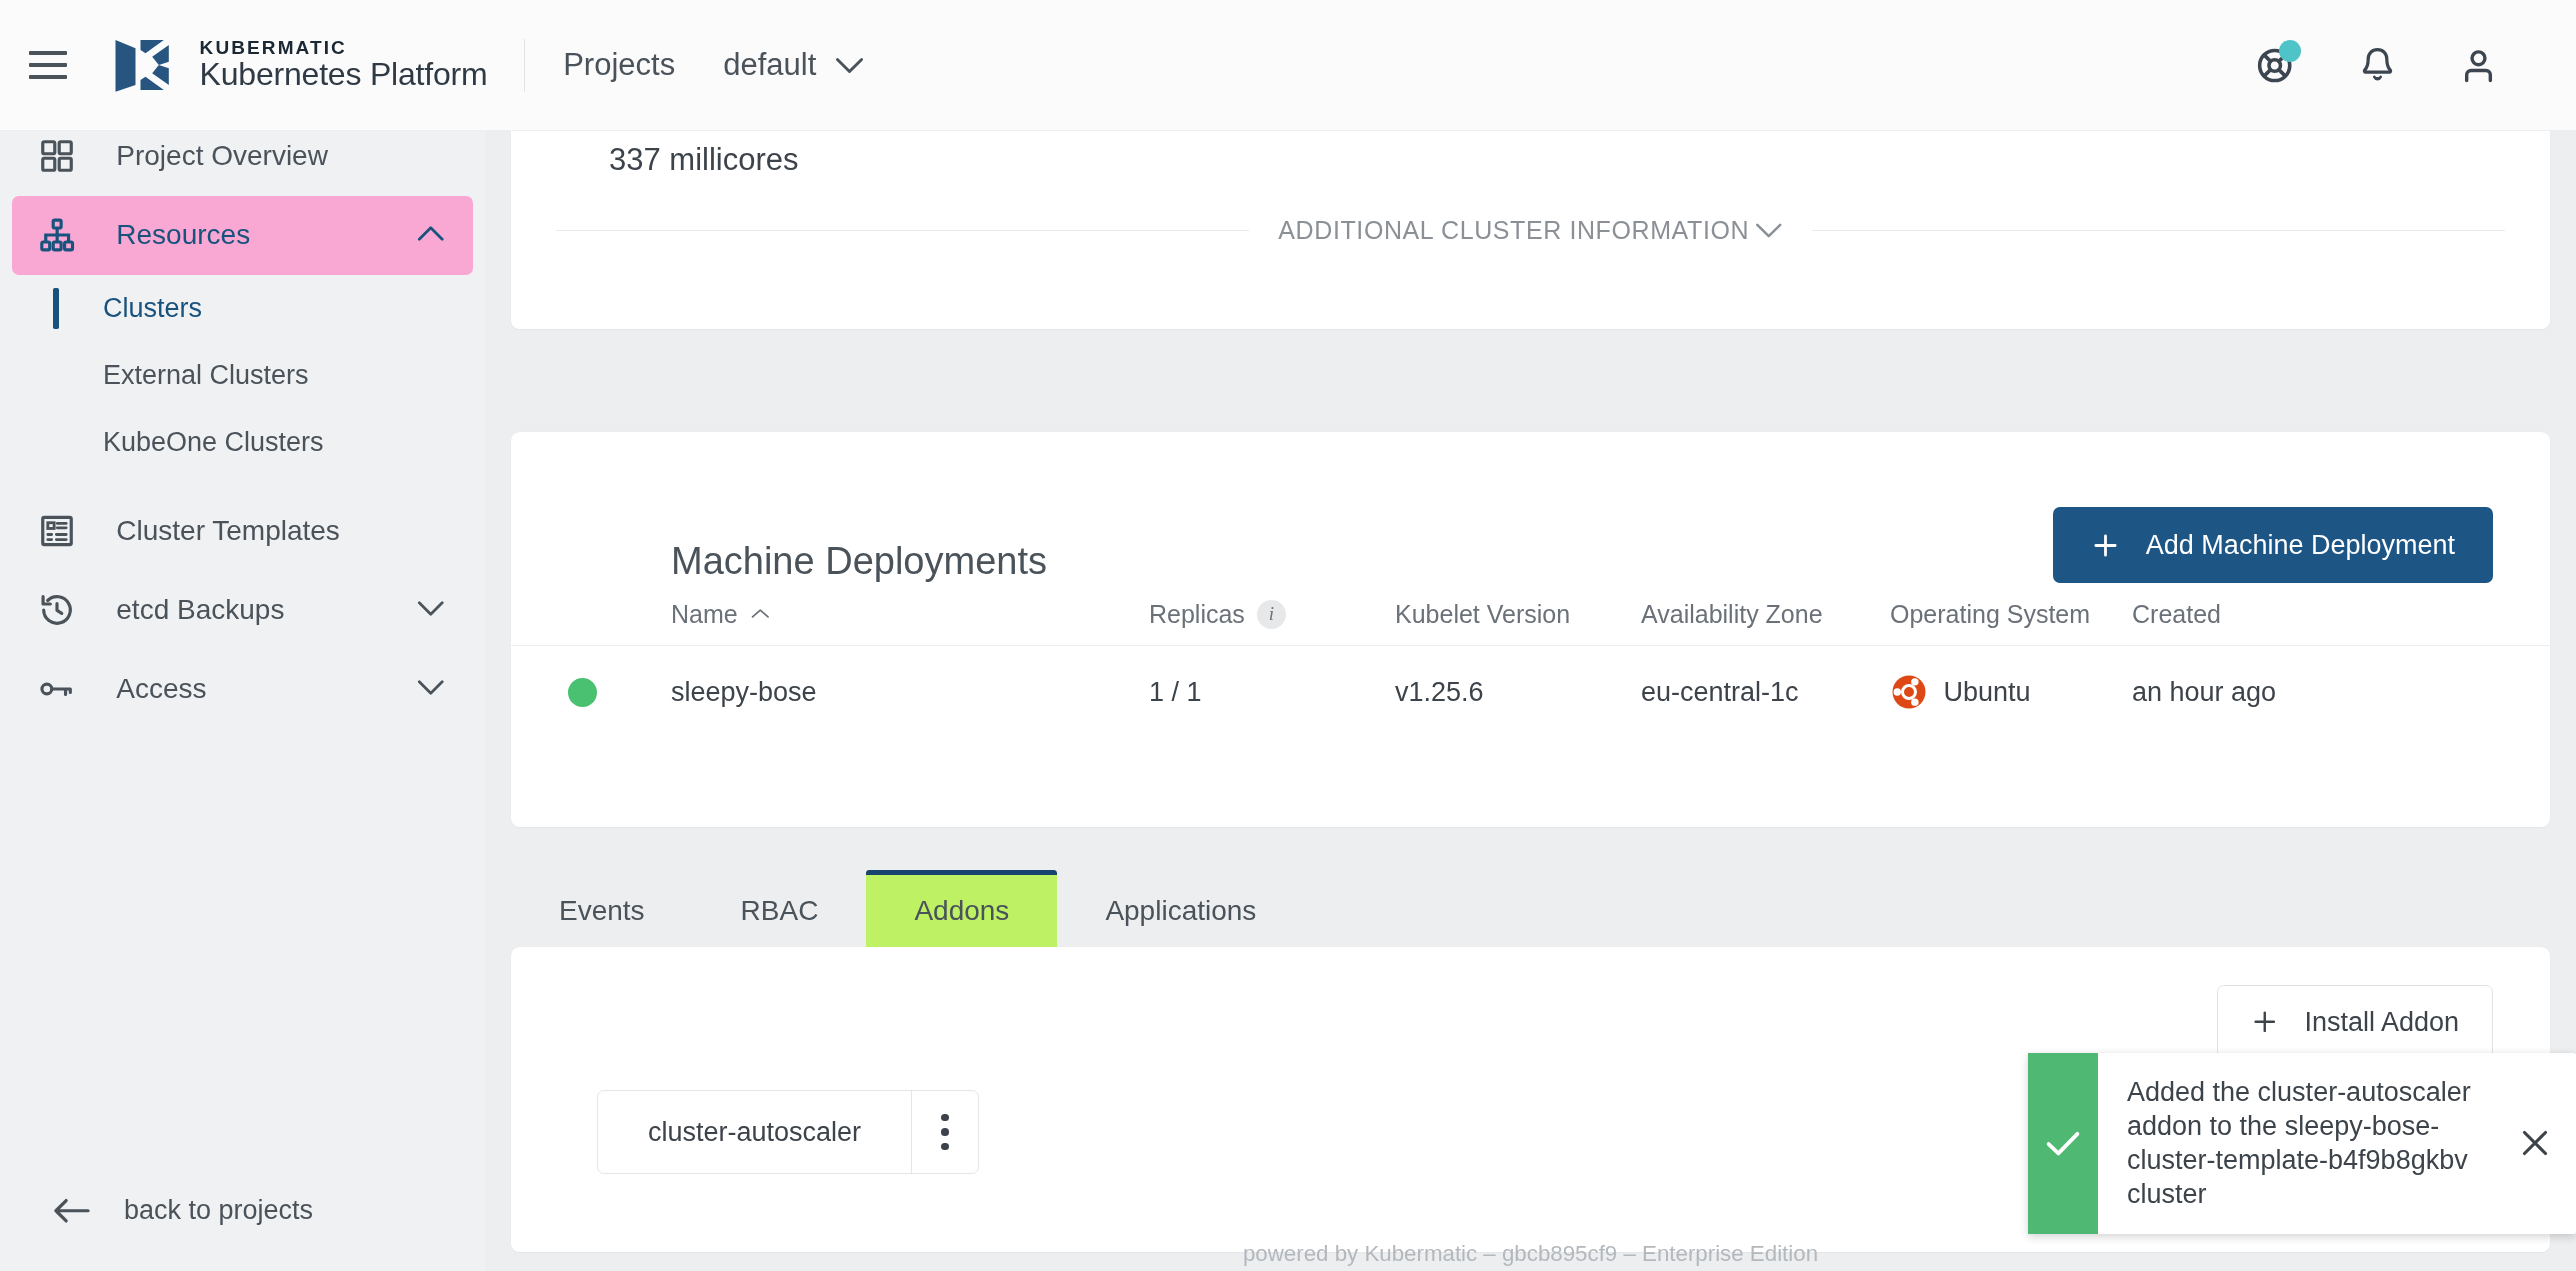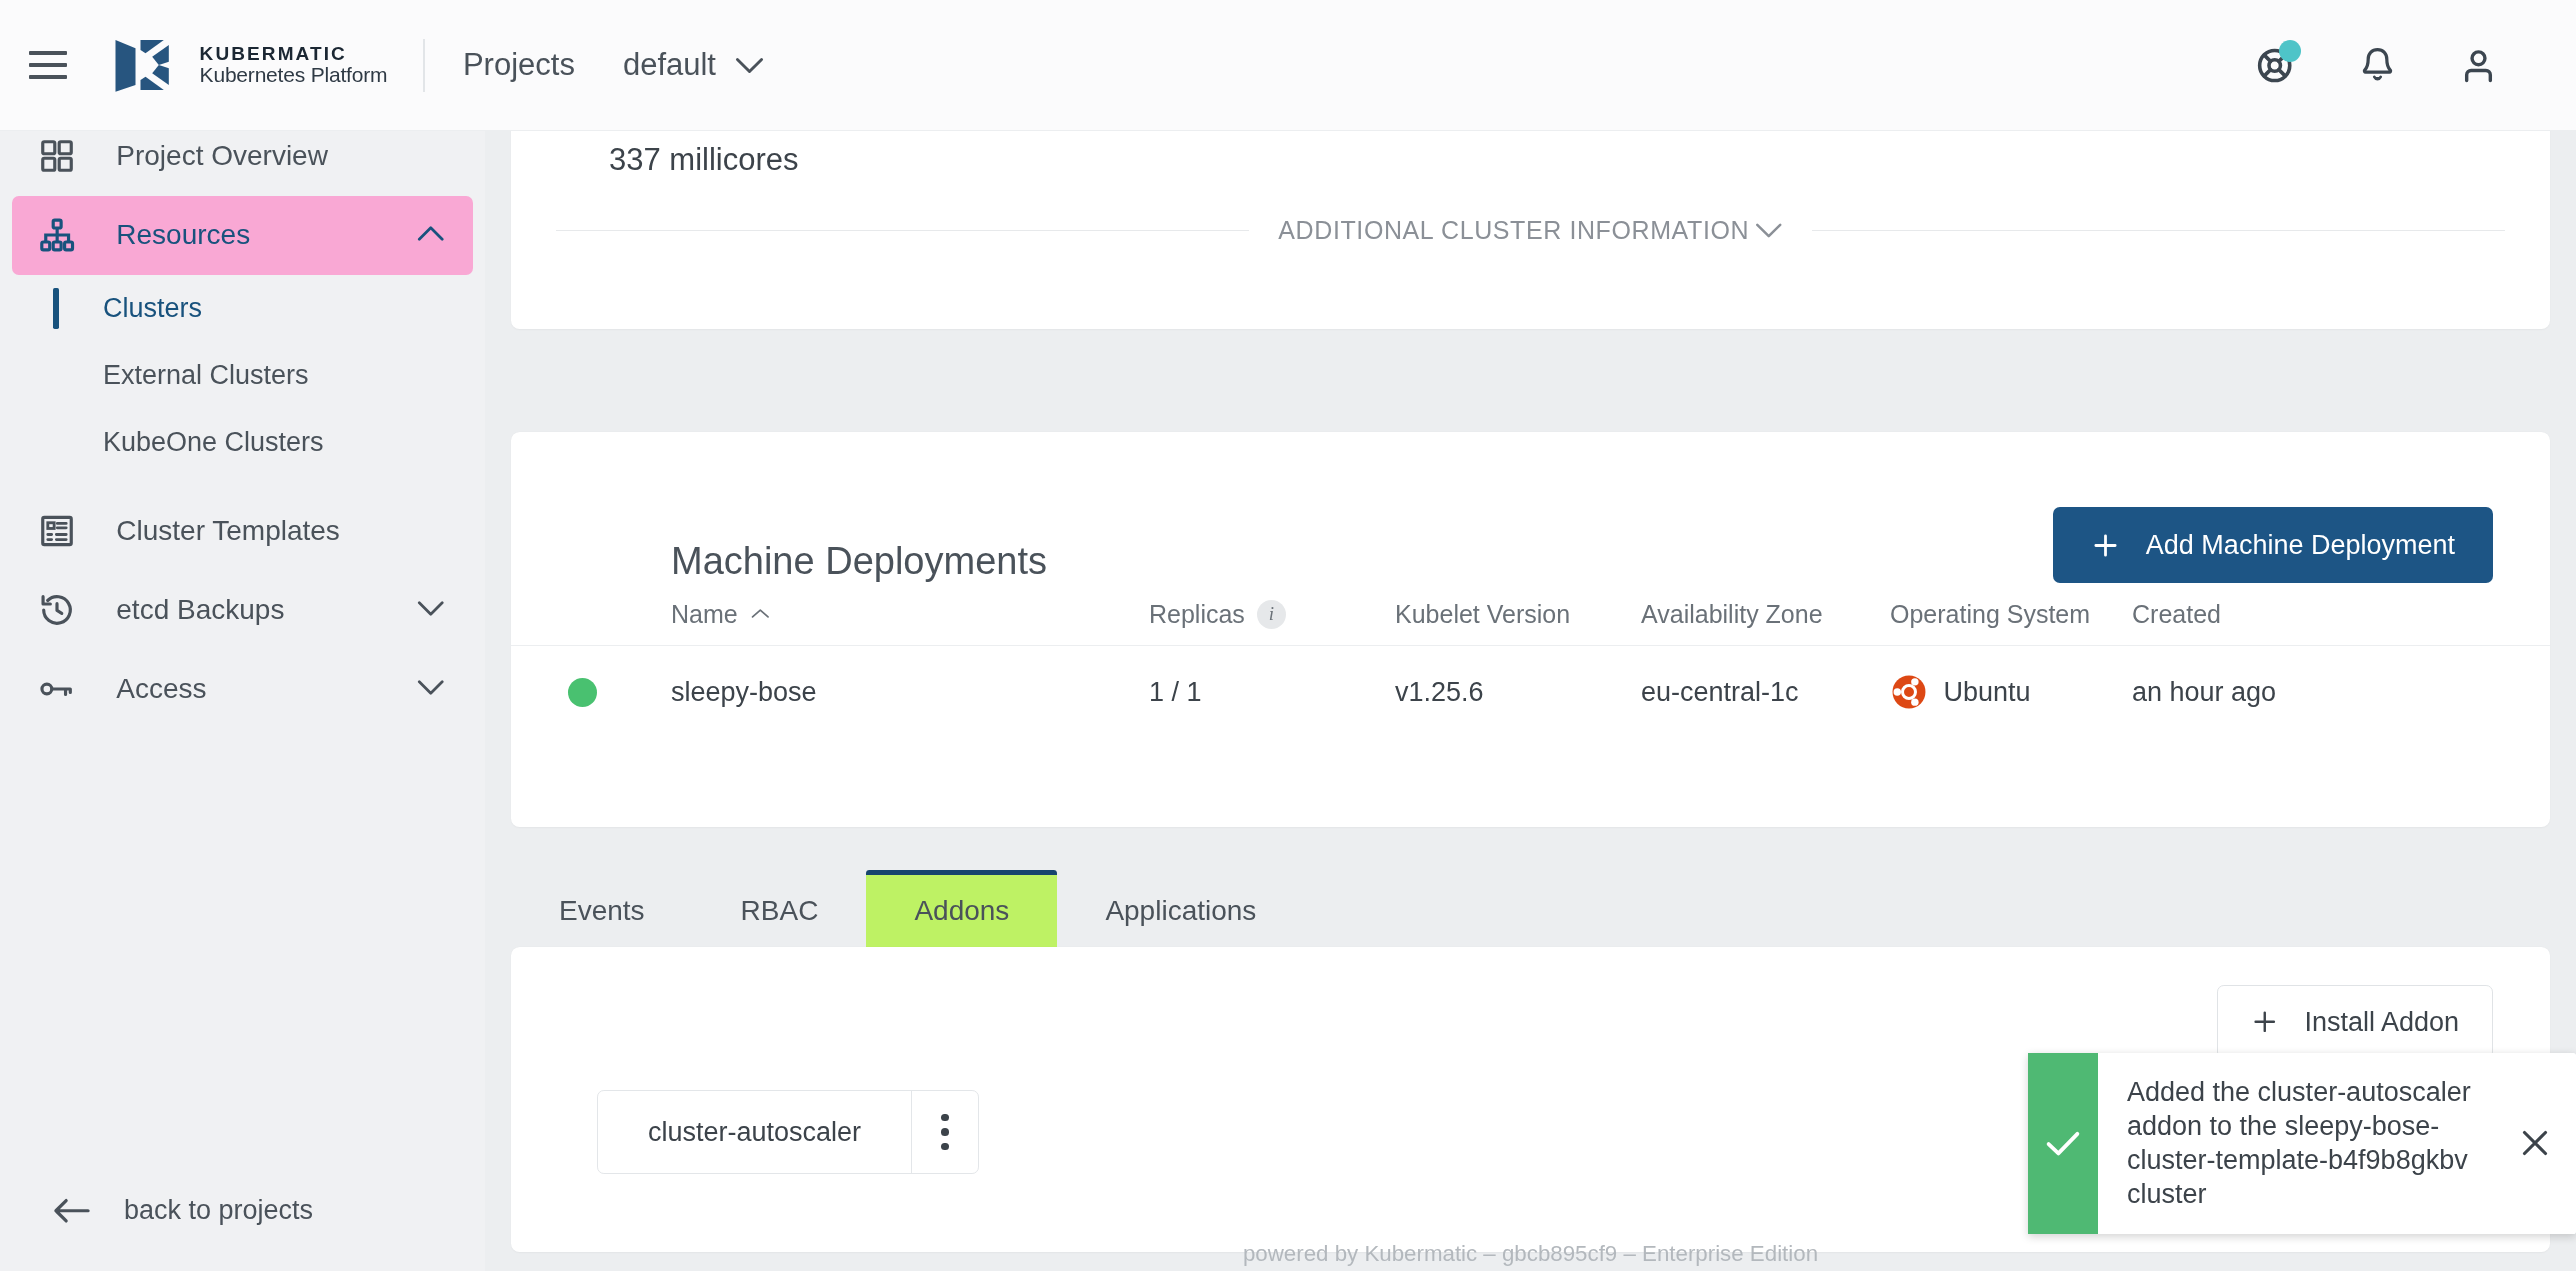--- a/index.html
+++ b/index.html
@@ -20,21 +20,21 @@
     z-index: 30;
   }
   .hamburger { margin-left: 29px; width: 40px; height: 40px; display:flex; flex-direction:column; justify-content:center; gap:7.7px; cursor:pointer;}
   .hamburger span { display:block; width:38px; height:4.3px; background:#4a525a; border-radius:0.9px;}
   .brand { display:flex; align-items:center; margin-left: 43px; }
   .brand-logo { width: 67px; height: 60px; }
   .brand-text { margin-left: 20.6px; line-height: 1.04; }
   .brand-kubermatic {
     font-size: 19px; font-weight: bold; letter-spacing: 2.1px; color: #1b2733;
   }
-  .brand-platform { font-size: 21px; color: #2f3a45; font-weight: 400; letter-spacing: -0.2px; }
+  .brand-platform { font-size: 32px; color: #2f3a45; font-weight: 400; letter-spacing: -0.2px; }
   .topbar-divider { width: 1.7px; height: 53px; background: #e2e5e8; margin-left: 36px; }
   .projects-label { margin-left: 38px; font-size: 31px; color: #4a525a; }
   .project-select { margin-left: 48px; display:flex; align-items:center; cursor:pointer; }
   .project-name { font-size: 31px; color: #4a525a; }
   .chev { margin-left: 19px; }
   .topbar-right { margin-left: auto; display:flex; align-items:center; gap: 58px; margin-right: 76px; }
   .ticon { position: relative; width: 43px; height: 43px; cursor: pointer; }
   .badge-dot {
     position:absolute; right: -3.4px; top: -3.4px; width: 22.3px; height: 22.3px; border-radius: 50%;
     background: #4ec4c8;

